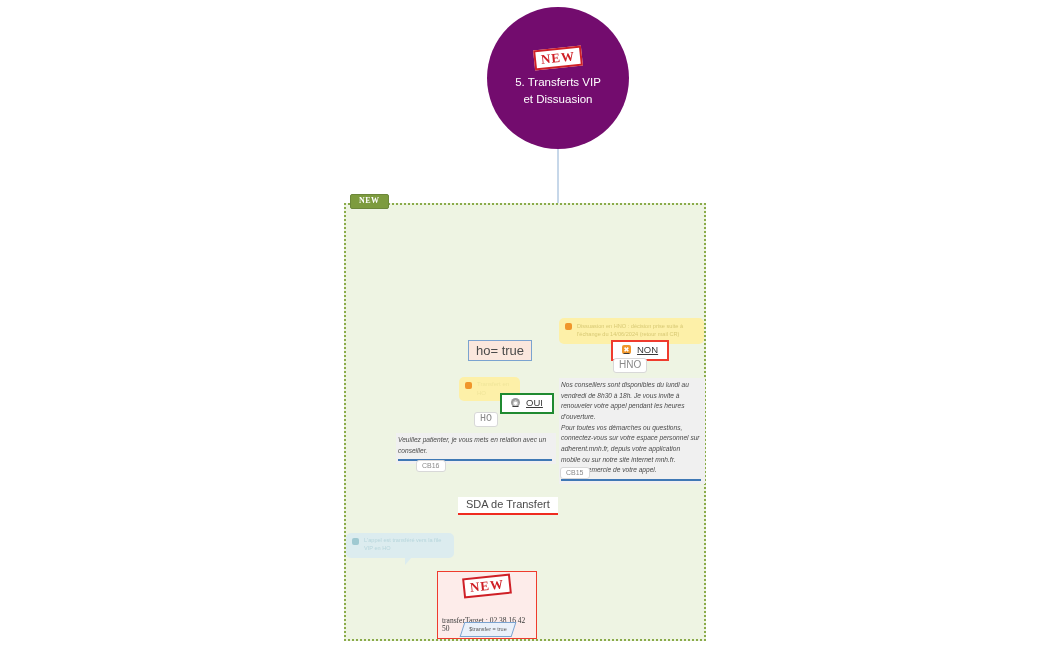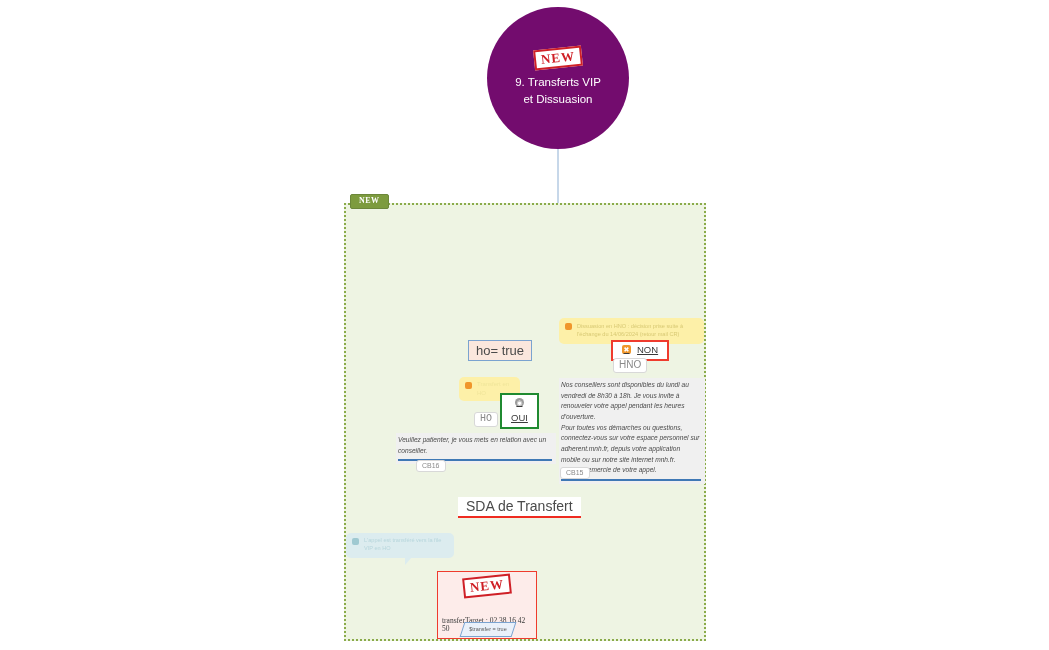--- a/index.html
+++ b/index.html
@@ -251,21 +251,21 @@
     font-style: normal;
     color: #8a8a8a;
     padding: 1px 5px 2px;
     line-height: 1;
   }
 
   
   .sda-node {
     position: absolute;
     background: #ffffff;
-    font-size: 14px;
+    font-size: 11px;
     color: #4a4a4a;
     padding: 2px 8px 3px;
     line-height: 1;
     border-bottom: 2px solid #ef2b20;
     white-space: nowrap;
   }
 
   
   .transfer-box {
     position: absolute;
@@ -330,36 +330,36 @@
     <line x1="487" y1="466" x2="487" y2="497" stroke="#8fb0d4" stroke-width="1"></line>
     <line x1="487" y1="511" x2="487" y2="571" stroke="#8fb0d4" stroke-width="1"></line>
     <line x1="487" y1="610" x2="487" y2="622" stroke="#8fb0d4" stroke-width="1"></line>
 
     <line x1="630" y1="332" x2="630" y2="340" stroke="#8fb0d4" stroke-width="1"></line>
     <line x1="630" y1="356" x2="630" y2="378" stroke="#8fb0d4" stroke-width="1"></line>
   </svg>
 
   <div class="root-node">
     <div class="new-stamp sm">NEW</div>
-    <div class="root-label">9. Transferts VIP</div>
+    <div class="root-label">5. Transferts VIP</div>
     <div class="root-label">et Dissuasion</div>
   </div>
 
   <div class="group-box"></div>
   <div class="group-badge">NEW</div>
 
 
   <div class="var-box" style="left:468px; top:340px;">ho= true</div>
 
   <div class="note-yellow compact" style="left:459px; top:377px; width:61px;">
     <span class="note-ic"></span>
     <span>Transfert en HO</span>
   </div>
 
-  <div class="answer-box oui" style="left:500px; top:393px;flex-direction:column;">
+  <div class="answer-box oui" style="left:500px; top:393px;">
     <span class="dot-icon grey">◉</span>
     <span>OUI</span>
   </div>
 
   <div class="edge-label" style="left:474px; top:412px;font-family:Liberation Mono, monospace;">HO</div>
 
   <div class="msg-block" style="left:396px; top:433px; width:160px;">
     <div>Veuillez patienter, je vous mets en relation avec un conseiller.</div>
     <div class="rule"></div>
   </div>

